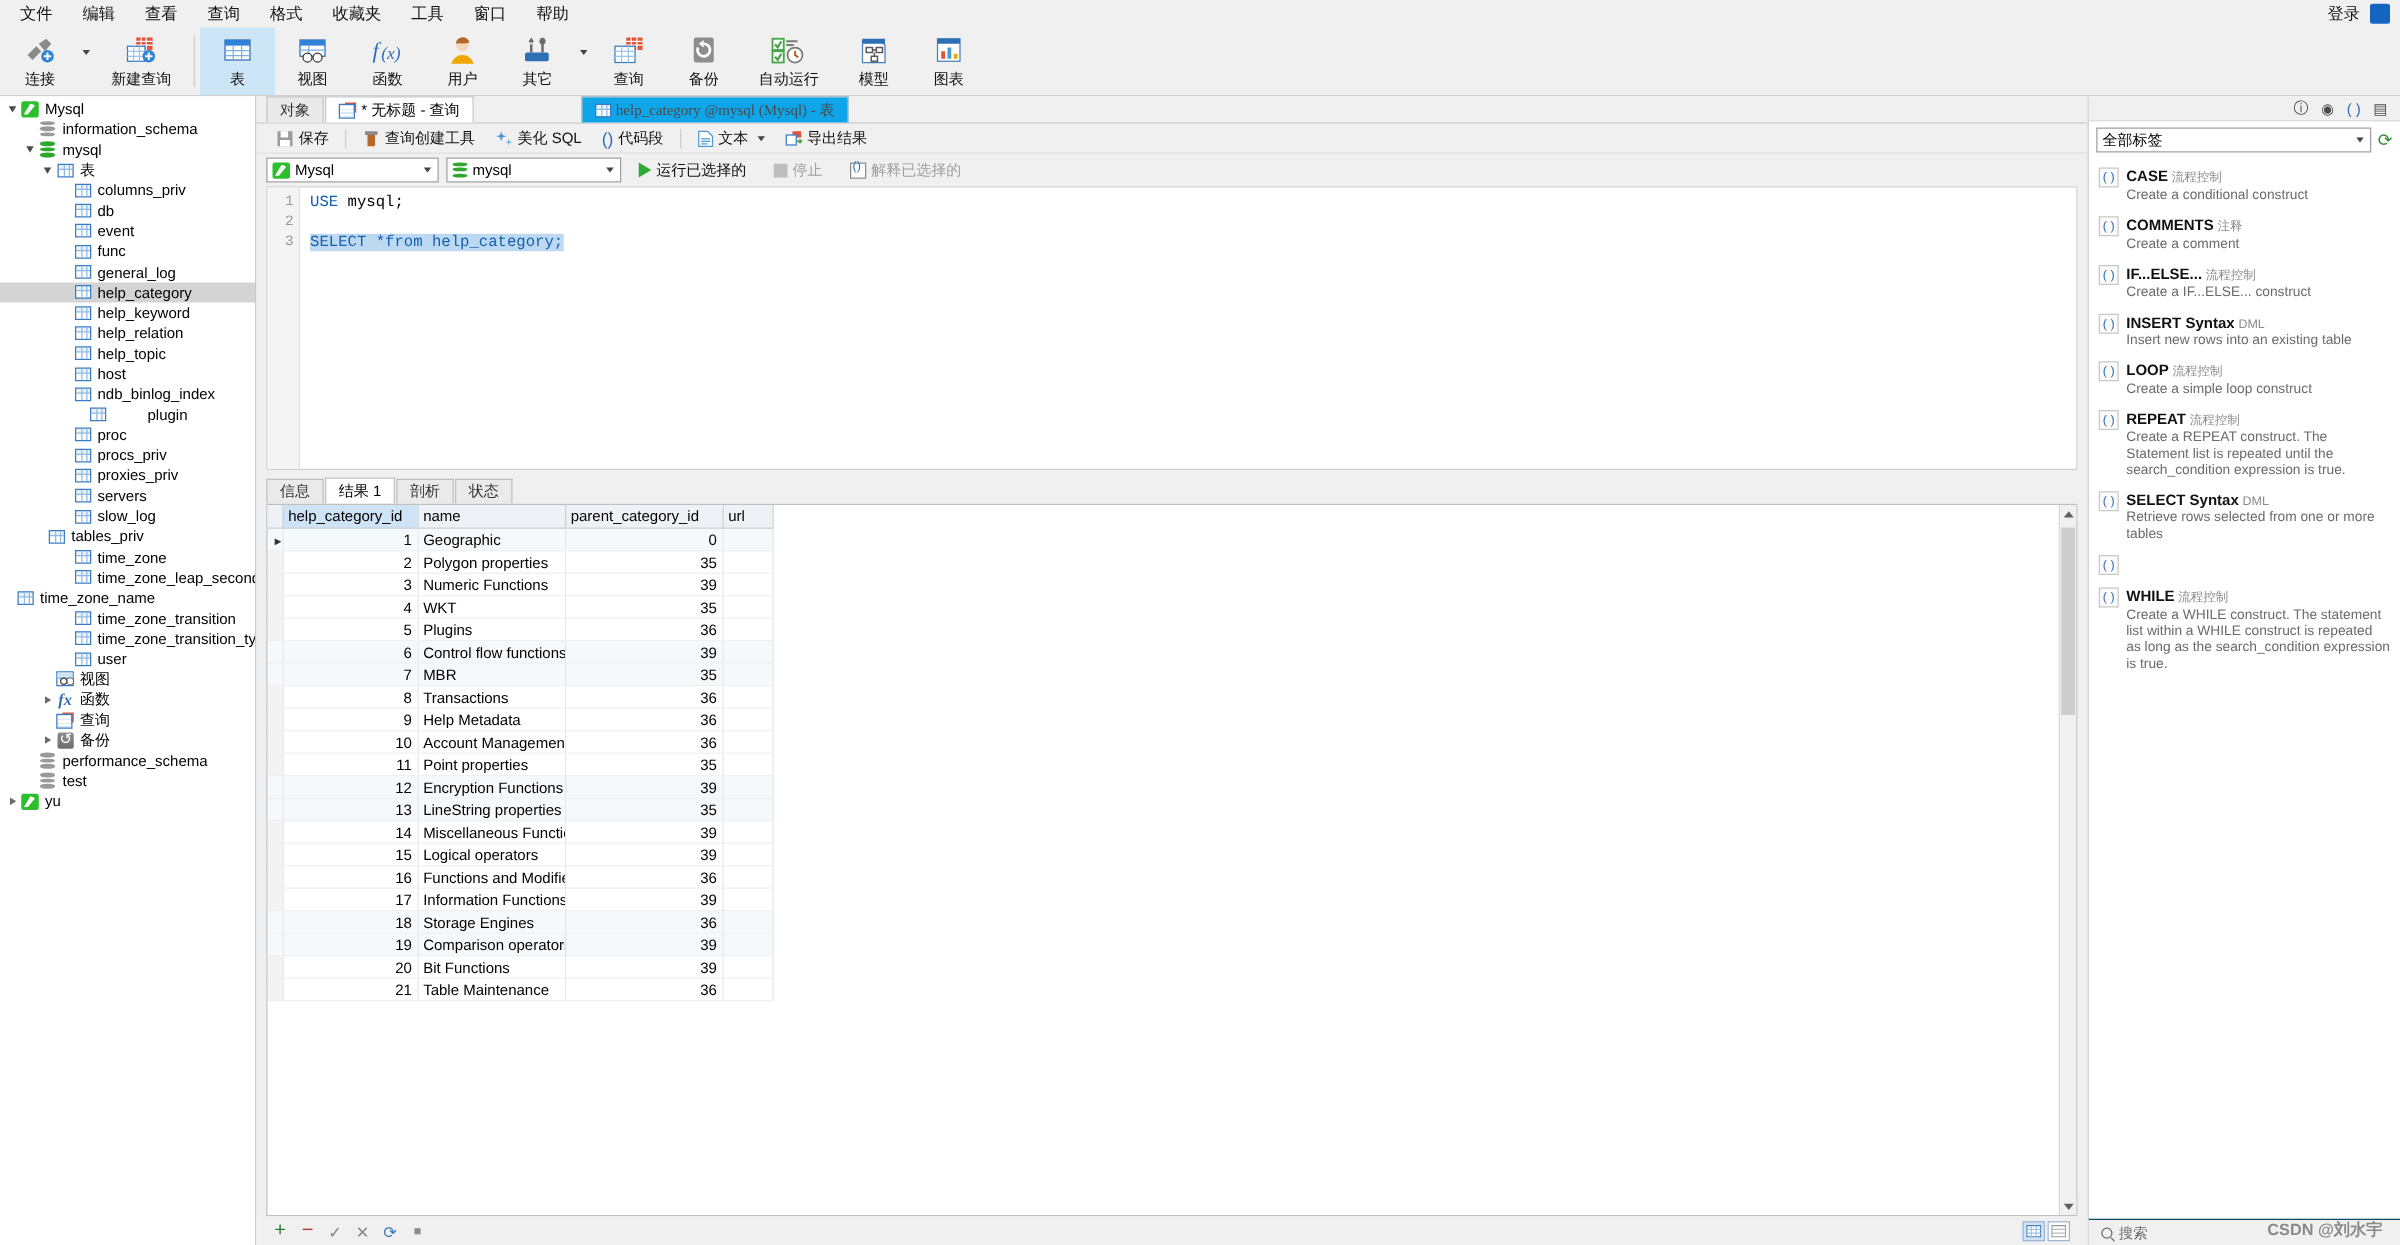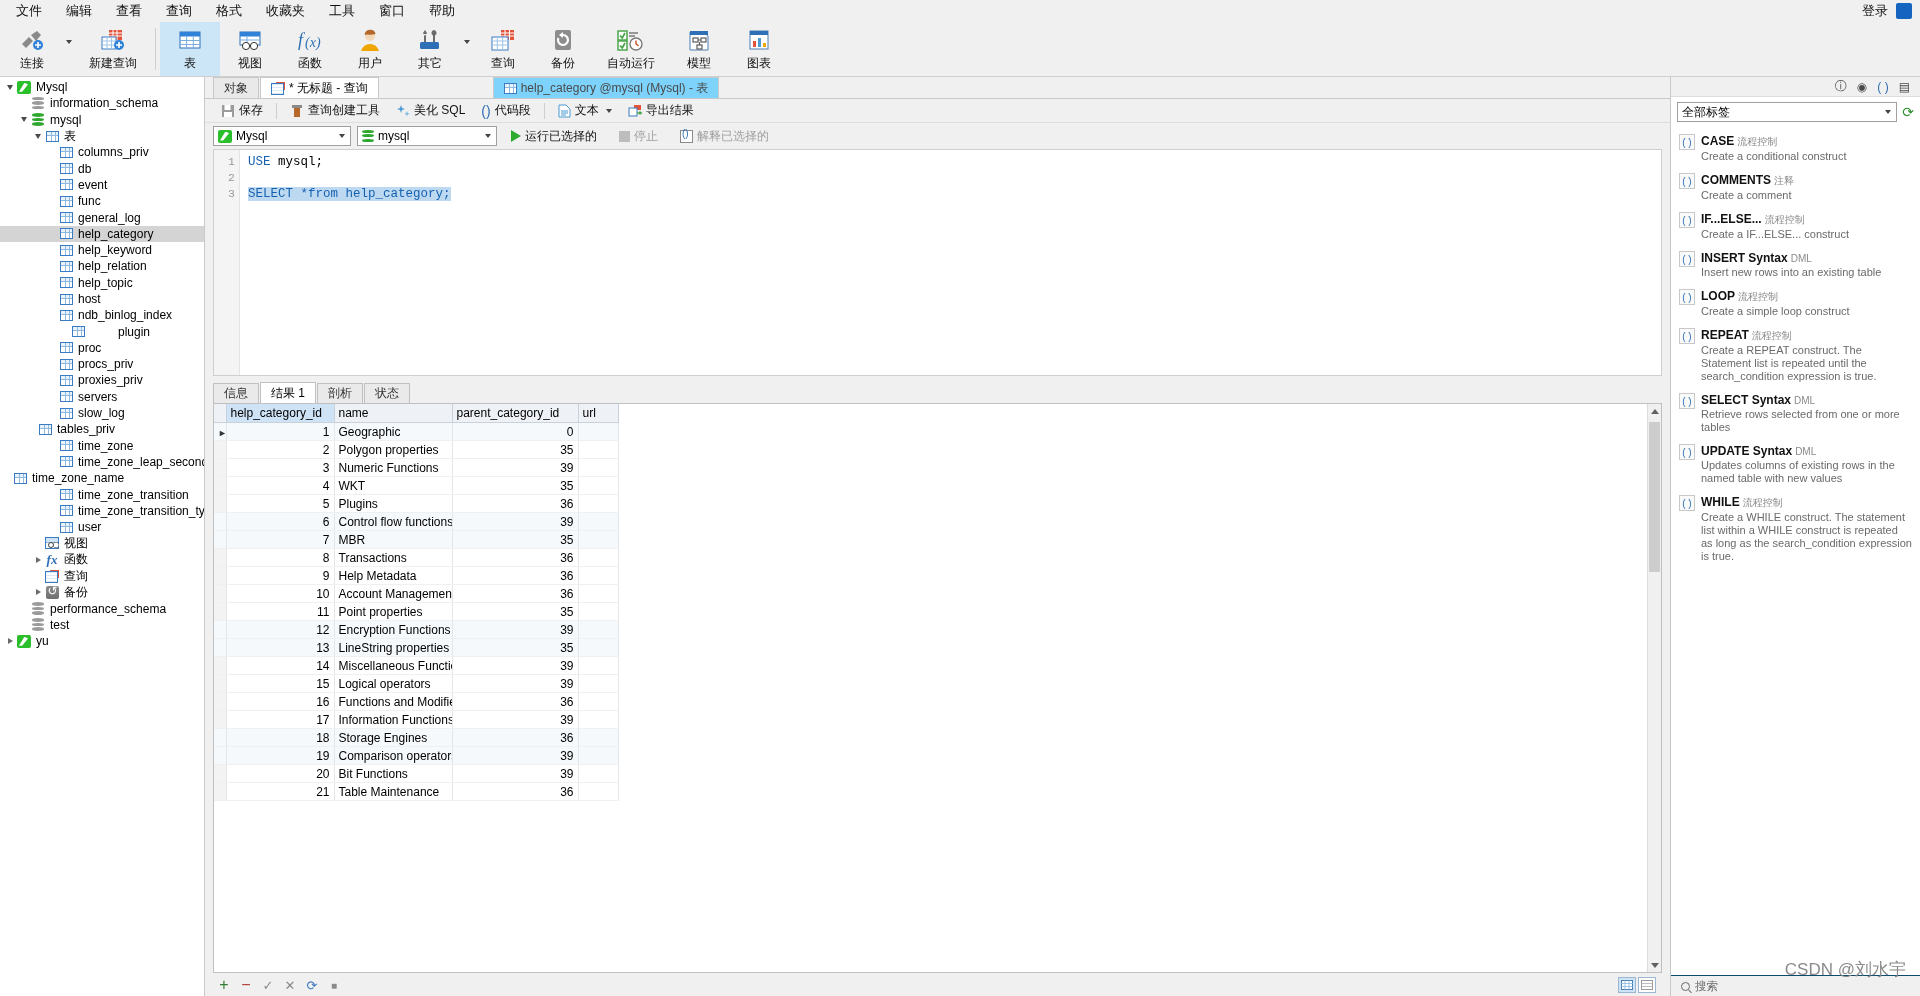--- a/index.html
+++ b/index.html
@@ -96,21 +96,21 @@
     height: 22px; background: #f0f0f0; display: flex; align-items: flex-end;
     border-bottom: 1px solid #c8c8c8; padding-left: 8px;
   }
   .tabstrip .tab {
     display: flex; align-items: center; gap: 4px;
     height: 21px; padding: 0 10px; font-size: 12px;
     border: 1px solid #c8c8c8; border-bottom: none; background: #e9e9e9;
     color: #333; margin-right: 1px; cursor: default; white-space: nowrap;
   }
   .tabstrip .tab.active { background: #ffffff; color:#000; }
-  .tabstrip .tab.inactive-far { margin-left: 113px; color:#4a4a4a; background:#7dd3fc;}
+  .tabstrip .tab.inactive-far { margin-left: 85px; color:#4a4a4a; background:#0ea5e9;font-family:Liberation Serif, serif;}
 
   .subbar {
     height: 24px; background: #f0f0f0; display: flex; align-items: center;
     gap: 0; padding-left: 8px; border-bottom: 1px solid #dedede;
   }
   .tbtn { display:flex; align-items:center; gap:4px; padding: 2px 8px; font-size:12px; color:#111; cursor:default; white-space:nowrap;}
   .vsep { width:1px; height:16px; background:#cfcfcf; margin: 0 5px; }
   .caret-sm { width:0;height:0;border-left:3.5px solid transparent;border-right:3.5px solid transparent;border-top:4px solid #444; margin-left:3px;}
 
   .selbar { height: 26px; display: flex; align-items: center; gap: 6px; padding-left: 8px; background:#f0f0f0; }
@@ -192,21 +192,21 @@
   .rp-ic { font-size: 12px; color:#4a4a4a; cursor:default; }
   .rp-filter { padding: 5px 6px 5px 6px; display:flex; align-items:center; gap:5px; }
   .rp-list { flex:1; overflow:hidden; padding-top:2px;}
   .snip { display:flex; gap:6px; padding: 5px 8px 5px 8px; cursor:default; }
   .snip-ic { flex:0 0 16px; width:16px;height:16px;border:1px solid #c8c8c8;background:#fafafa;display:flex;align-items:center;justify-content:center;color:#2f6fb5;font-size:10px;}
   .snip-body { flex:1; min-width:0;}
   .snip-title { font-size:12px; font-weight:bold; color:#111; }
   .snip-title .tag { font-weight:normal; font-size:10px; color:#8a8a8a; margin-left:3px;}
   .snip-desc { font-size:11px; color:#6a6a6a; line-height:13px; margin-top:1px;}
   .rp-search { height:22px; border-top:1px solid #0c4a6e; background:#f0f0f0; display:flex; align-items:center; gap:5px; padding-left:10px; font-size:11.5px; color:#6a6a6a;margin-top:10px;}
-  .watermark { position:absolute; right:14px; bottom:15px; font-size:17px; color:#8a8a8a;}
+  .watermark { position:absolute; right:14px; bottom:3px; font-size:13px; color:#8a8a8a;font-weight:bold;}
   .mag { width:9px;height:9px;border:1.4px solid #6a6a6a;border-radius:50%;position:relative;display:inline-block;}
   .mag:after{content:"";position:absolute;right:-3px;bottom:-2px;width:4px;height:1.4px;background:#6a6a6a;transform:rotate(45deg);}
 </style>
 </head>
 <body>
 
 <div class="app">
 
   <div class="menubar">
     <div class="mi">文件</div>
@@ -1057,24 +1057,20 @@
           </div>
           <div class="snip">
             <span class="snip-ic">( )</span>
             <div class="snip-body">
               <div class="snip-title"><span>SELECT Syntax</span><span class="tag">DML</span></div>
               <div class="snip-desc">Retrieve rows selected from one or more tables</div>
             </div>
           </div>
           <div class="snip">
             <span class="snip-ic">( )</span>
-            <div class="snip-body">
-              <div class="snip-title"><span>UPDATE Syntax</span><span class="tag">DML</span></div>
-              <div class="snip-desc">Updates columns of existing rows in the named table with new values</div>
-            </div>
           </div>
           <div class="snip">
             <span class="snip-ic">( )</span>
             <div class="snip-body">
               <div class="snip-title"><span>WHILE</span><span class="tag">流程控制</span></div>
               <div class="snip-desc">Create a WHILE construct. The statement list within a WHILE construct is repeated as long as the search_condition expression is true.</div>
             </div>
           </div>
         </div>
       <div class="rp-search">

